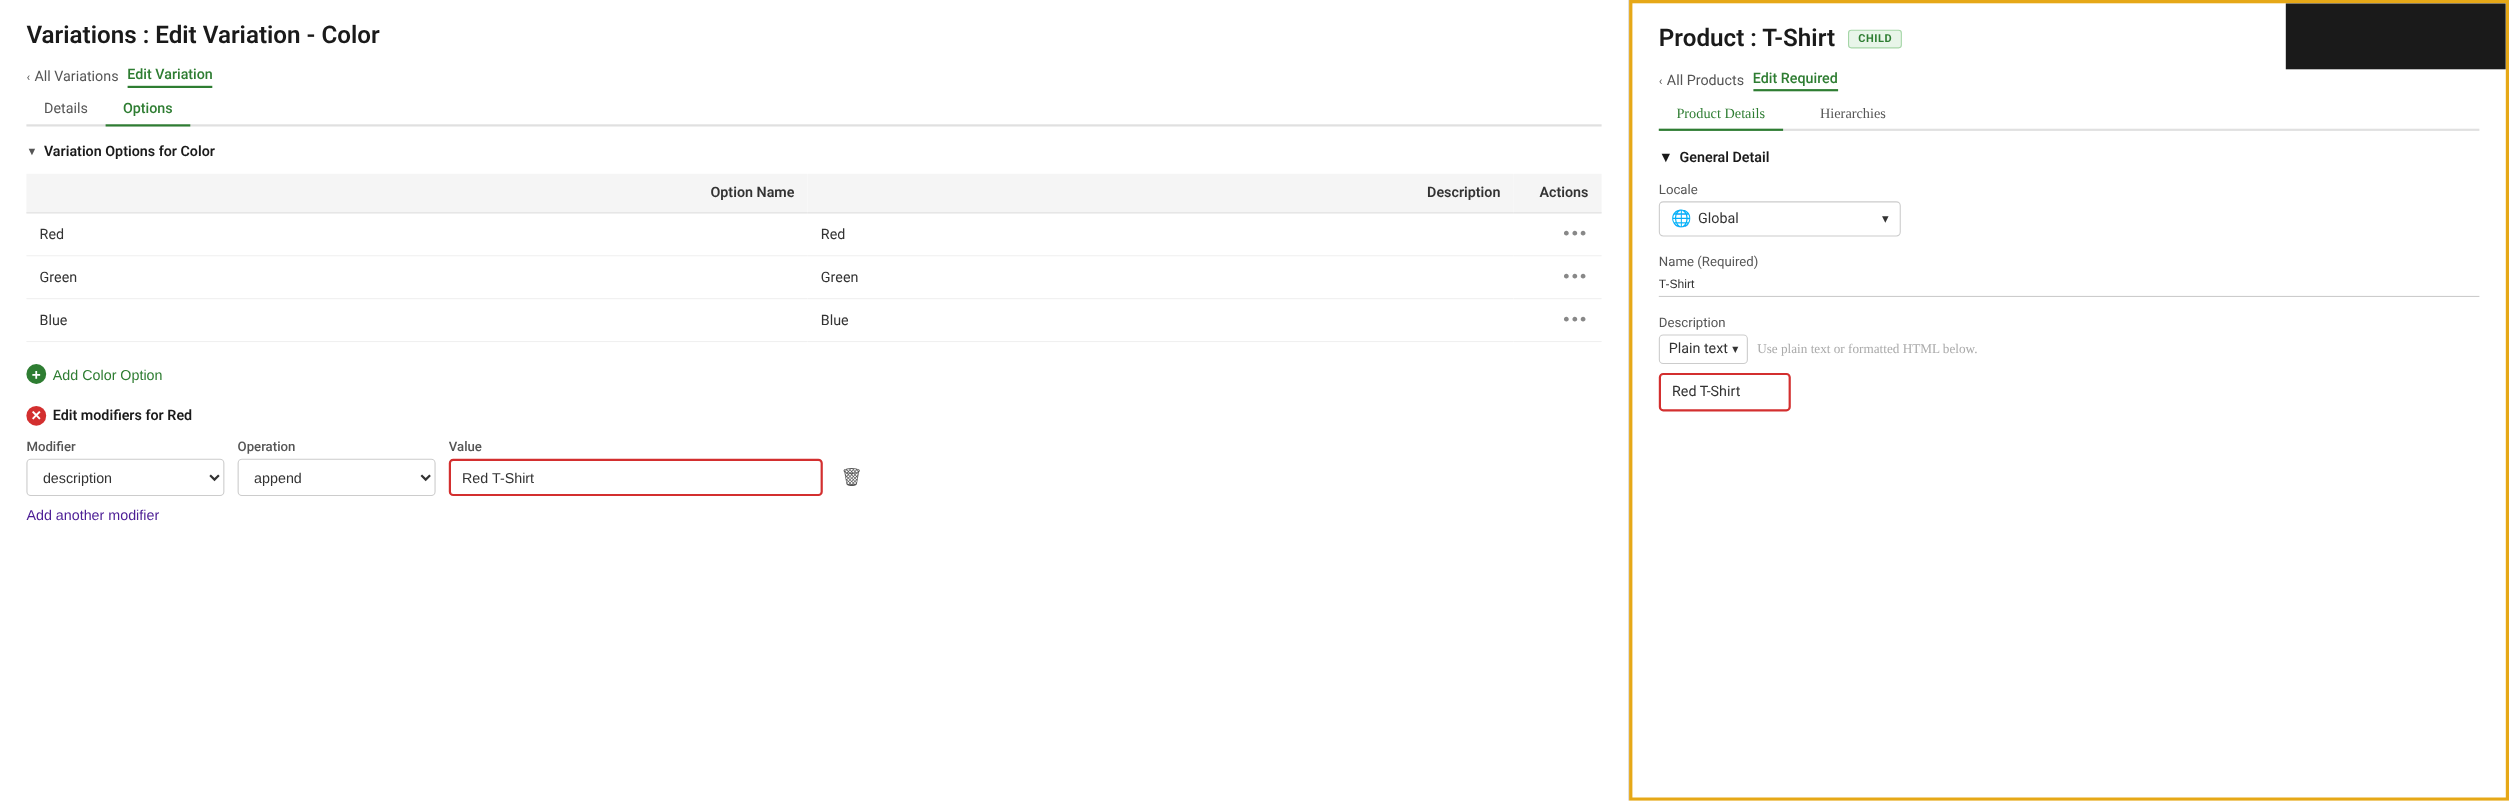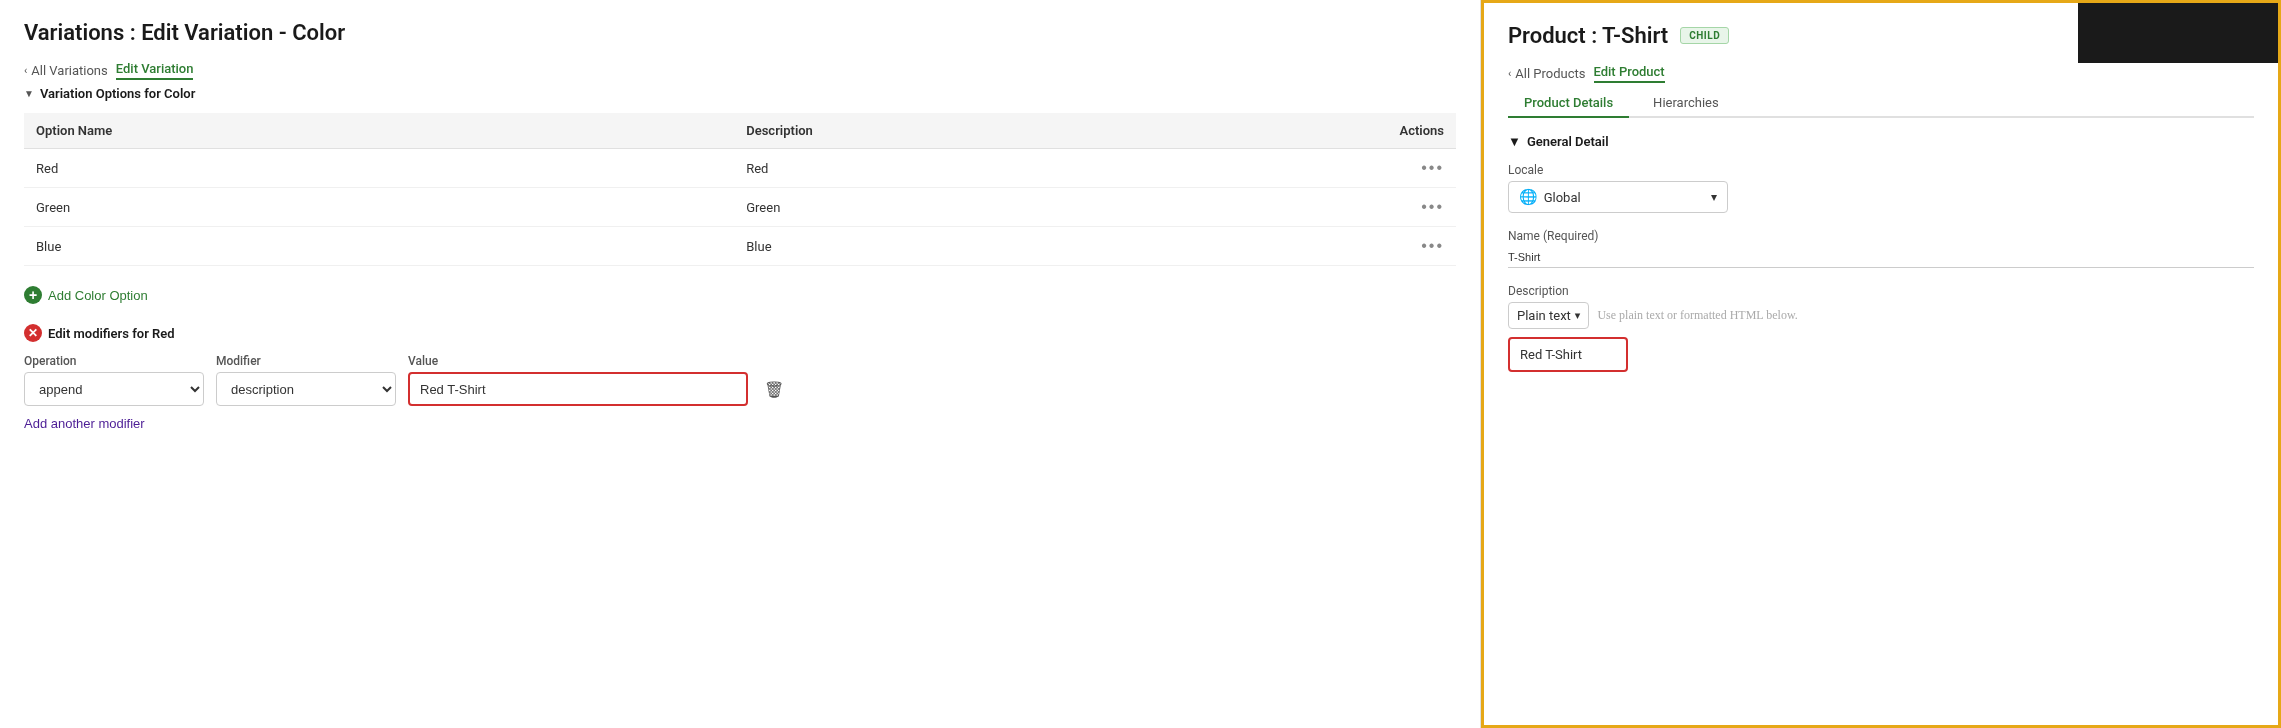--- a/index.html
+++ b/index.html
@@ -91,21 +91,21 @@
       width: 100%;
       border-collapse: collapse;
       margin-bottom: 16px;
     }
 
     .options-table thead tr {
       background: #f5f5f5;
     }
 
     .options-table th {
-      text-align: left;
+      text-align: right;
       padding: 10px 12px;
       font-weight: 600;
       font-size: 13px;
       color: #333;
       border-bottom: 1px solid #e0e0e0;
     }
 
     .options-table td {
       padding: 10px 12px;
       border-bottom: 1px solid #f0f0f0;
@@ -271,23 +271,24 @@
 
     .right-breadcrumb {
       display: flex;
       align-items: center;
       gap: 8px;
       margin-bottom: 6px;
     }
 
     .right-tabs {
       display: flex;
-      gap: 8px;
+      gap: 18px;
       border-bottom: 2px solid #e0e0e0;
       margin-bottom: 16px;
+      font-family: Liberation Serif, serif;
     }
 
     .right-tab {
       padding: 6px 16px;
       font-size: 13px;
       cursor: pointer;
       color: #555;
       border-bottom: 2px solid transparent;
       margin-bottom: -2px;
     }
@@ -393,20 +394,24 @@
   <h1 class="page-title">Variations : Edit Variation - Color</h1>
 
   <div class="breadcrumb-nav">
     <div class="breadcrumb-back">
       <span class="chevron">‹</span>
       <span>All Variations</span>
     </div>
     <span class="breadcrumb-current">Edit Variation</span>
   </div>
 
+  <div class="tabs-row">
+    <div class="tab">Details</div>
+    <div class="tab active">Options</div>
+  </div>
 
   <div class="section-header">
     <span class="triangle">▼</span>
     <span>Variation Options for Color</span>
   </div>
 
   <table class="options-table">
     <thead>
       <tr>
         <th>Option Name</th>
@@ -438,32 +443,32 @@
     <span>Add Color Option</span>
   </button>
 
   <div class="edit-modifiers-header">
     <div class="error-icon">✕</div>
     <span>Edit modifiers for Red</span>
   </div>
 
   <div class="modifier-row">
     <div class="modifier-field">
+      <label>Modifier</label>
+      <select>
+        <option>description</option>
+      </select>
+    </div>
+    <div class="modifier-field">
       <label>Operation</label>
       <select>
         <option>append</option>
       </select>
     </div>
     <div class="modifier-field">
-      <label>Modifier</label>
-      <select>
-        <option>description</option>
-      </select>
-    </div>
-    <div class="modifier-field">
       <label>Value</label>
       <input type="text" class="value-input-highlighted" value="Red T-Shirt" style="">
     </div>
     <button class="delete-btn">🗑</button>
   </div>
 
   <button class="add-modifier-link">Add another modifier</button>
 </div>
 
 <div class="right-panel">
@@ -474,21 +479,21 @@
   <div class="right-panel-title">
     <span>Product : T-Shirt</span>
     <span class="child-badge">CHILD</span>
   </div>
 
   <div class="right-breadcrumb">
     <div class="breadcrumb-back">
       <span class="chevron">‹</span>
       <span>All Products</span>
     </div>
-    <span class="breadcrumb-current">Edit Product</span>
+    <span class="breadcrumb-current">Edit Required</span>
   </div>
 
   <div class="right-tabs">
     <div class="right-tab active">Product Details</div>
     <div class="right-tab">Hierarchies</div>
   </div>
 
   <div class="right-section-header">
     <span class="triangle">▼</span>
     <span>General Detail</span>

